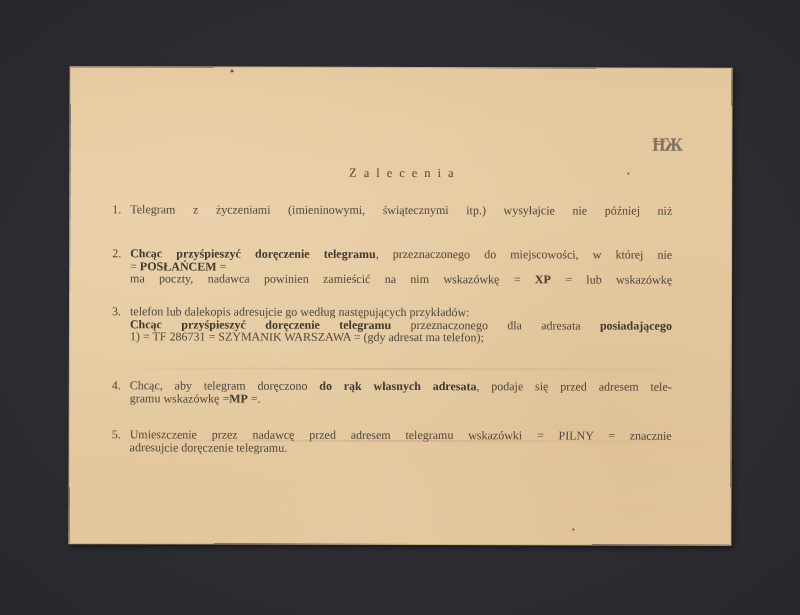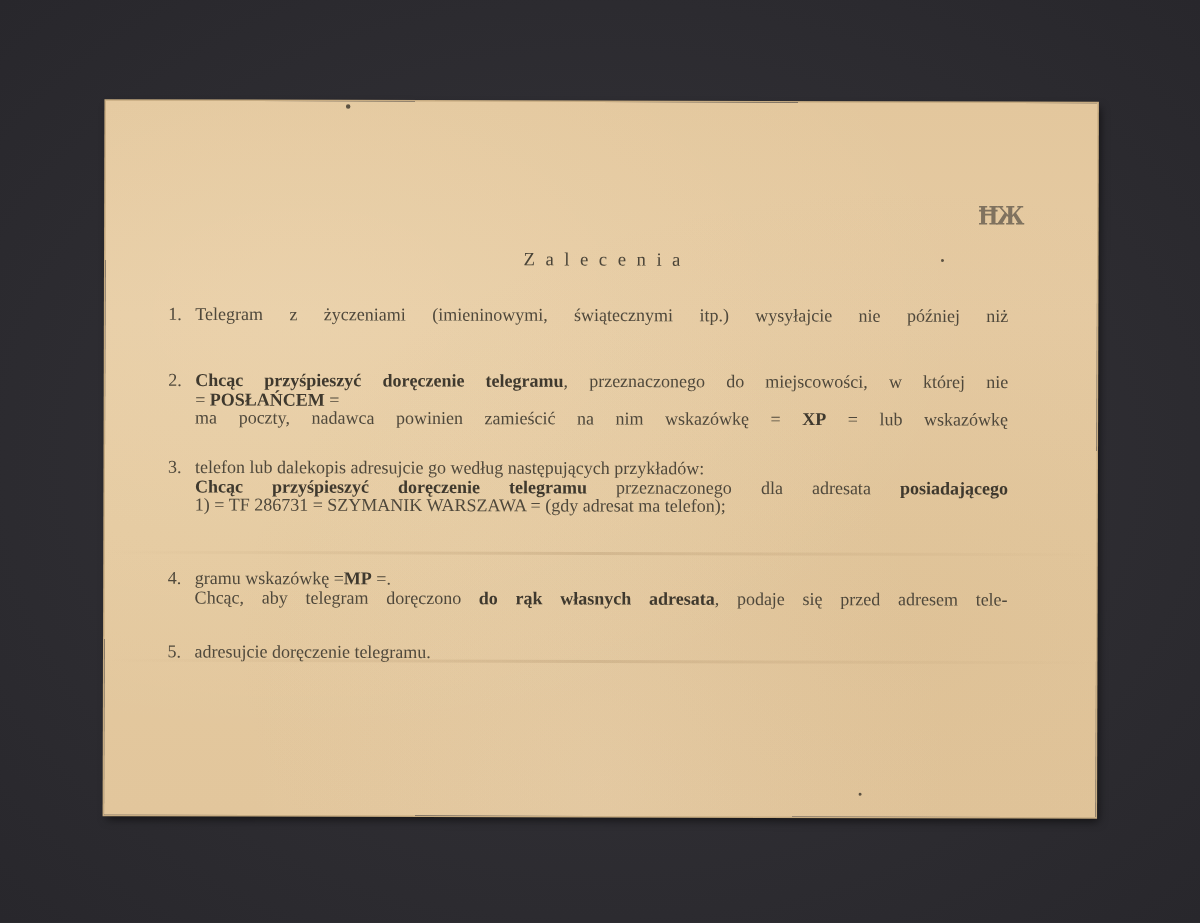--- a/index.html
+++ b/index.html
@@ -145,24 +145,25 @@
     <div class="body">
       <span class="line last">telefon lub dalekopis adresujcie go według następujących przykładów:</span>
       <span class="line"><b>Chcąc przyśpieszyć doręczenie telegramu</b> przeznaczonego dla adresata <b>posiadającego</b></span>
       <span class="line last">1) = TF 286731 = SZYMANIK WARSZAWA = (gdy adresat ma telefon);</span>
     </div>
   </div>
 
   <div class="item" style="top:312px;">
     <span class="num">4.</span>
     <div class="body">
+      <span class="line">Chcąc, aby telegram doręczono <b>do rąk własnych adresata</b>, podaje się przed adresem tele-</span>
       <span class="line last">gramu wskazówkę =<b>MP</b> =.</span>
-      <span class="line">Chcąc, aby telegram doręczono <b>do rąk własnych adresata</b>, podaje się przed adresem tele-</span>
     </div>
   </div>
 
   <div class="item" style="top:361px;">
     <span class="num">5.</span>
     <div class="body">
+      <span class="line">Umieszczenie przez nadawcę przed adresem telegramu wskazówki = PILNY = znacznie</span>
       <span class="line last">adresujcie doręczenie telegramu.</span>
     </div>
   </div>
 </div>
 
 </body></html>

